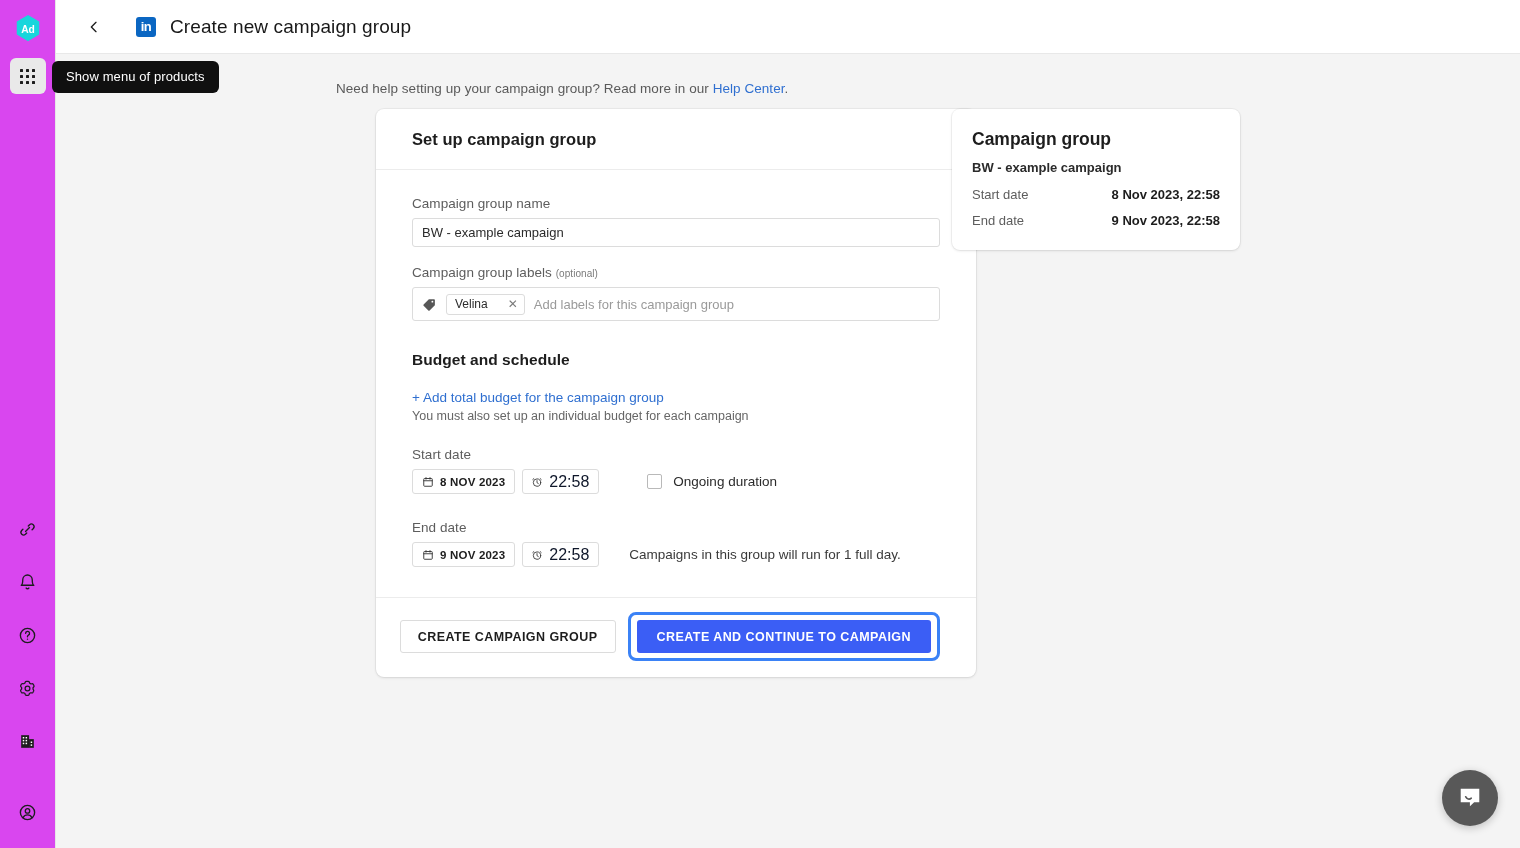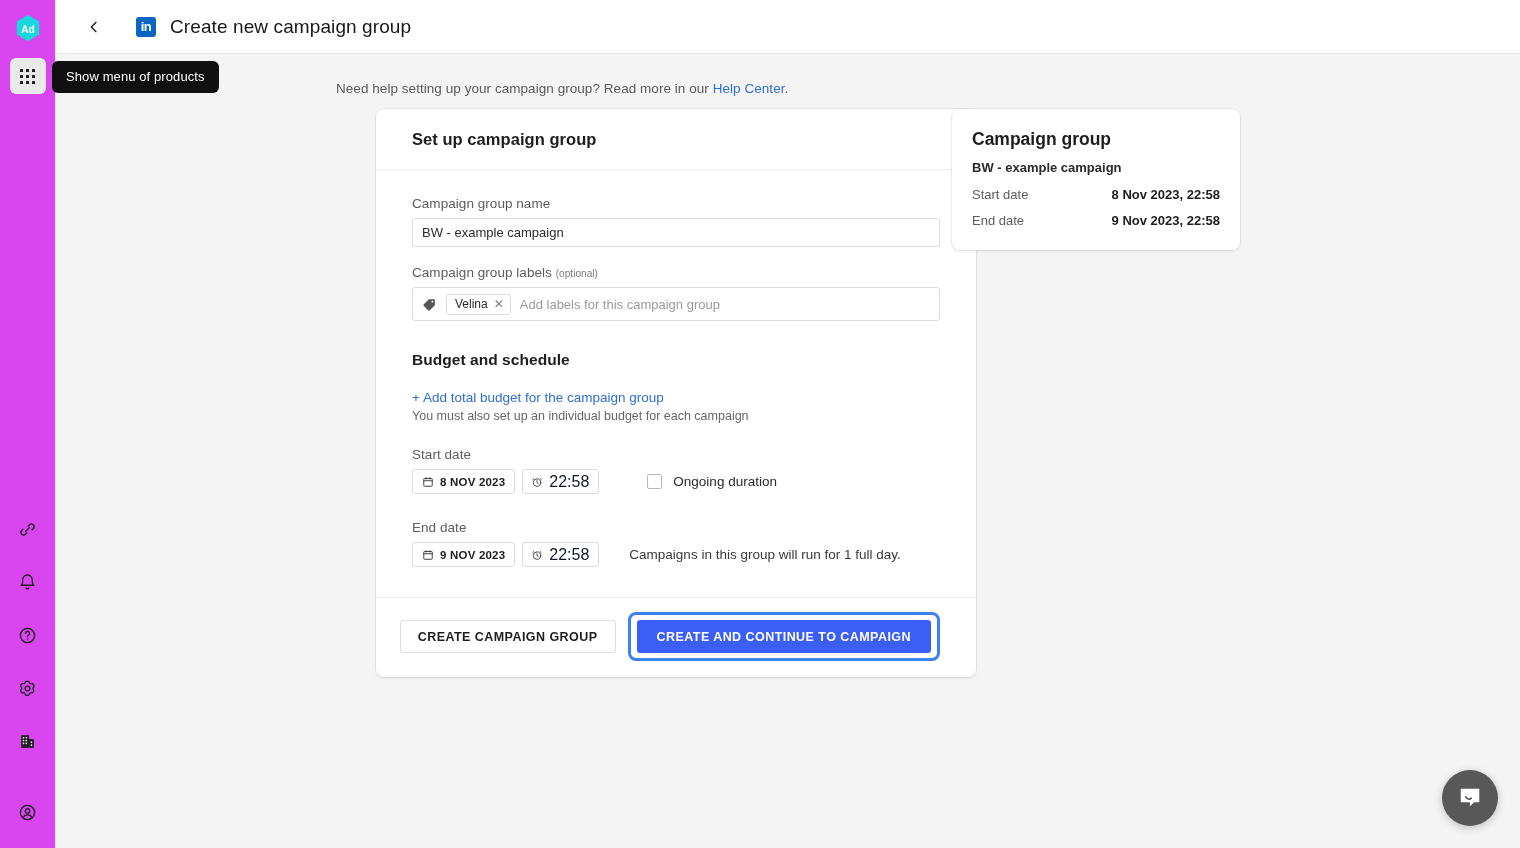--- a/index.html
+++ b/index.html
@@ -224,21 +224,21 @@
     background: #fff;
     display: flex;
     align-items: center;
     padding: 0 9px;
     gap: 9px;
   }
   .tag-icon { display:flex; align-items:center; color:#575757; }
   .chip {
     display: inline-flex;
     align-items: center;
-    gap: 6px;
+    gap: 20px;
     border: 1px solid #dcdcdc;
     border-radius: 3px;
     height: 21px;
     padding: 0 6px 0 8px;
     font-size: 12px;
     color: #2b2b2b;
     background: #fff;
   }
   .chip .x {
     font-size: 12px;

